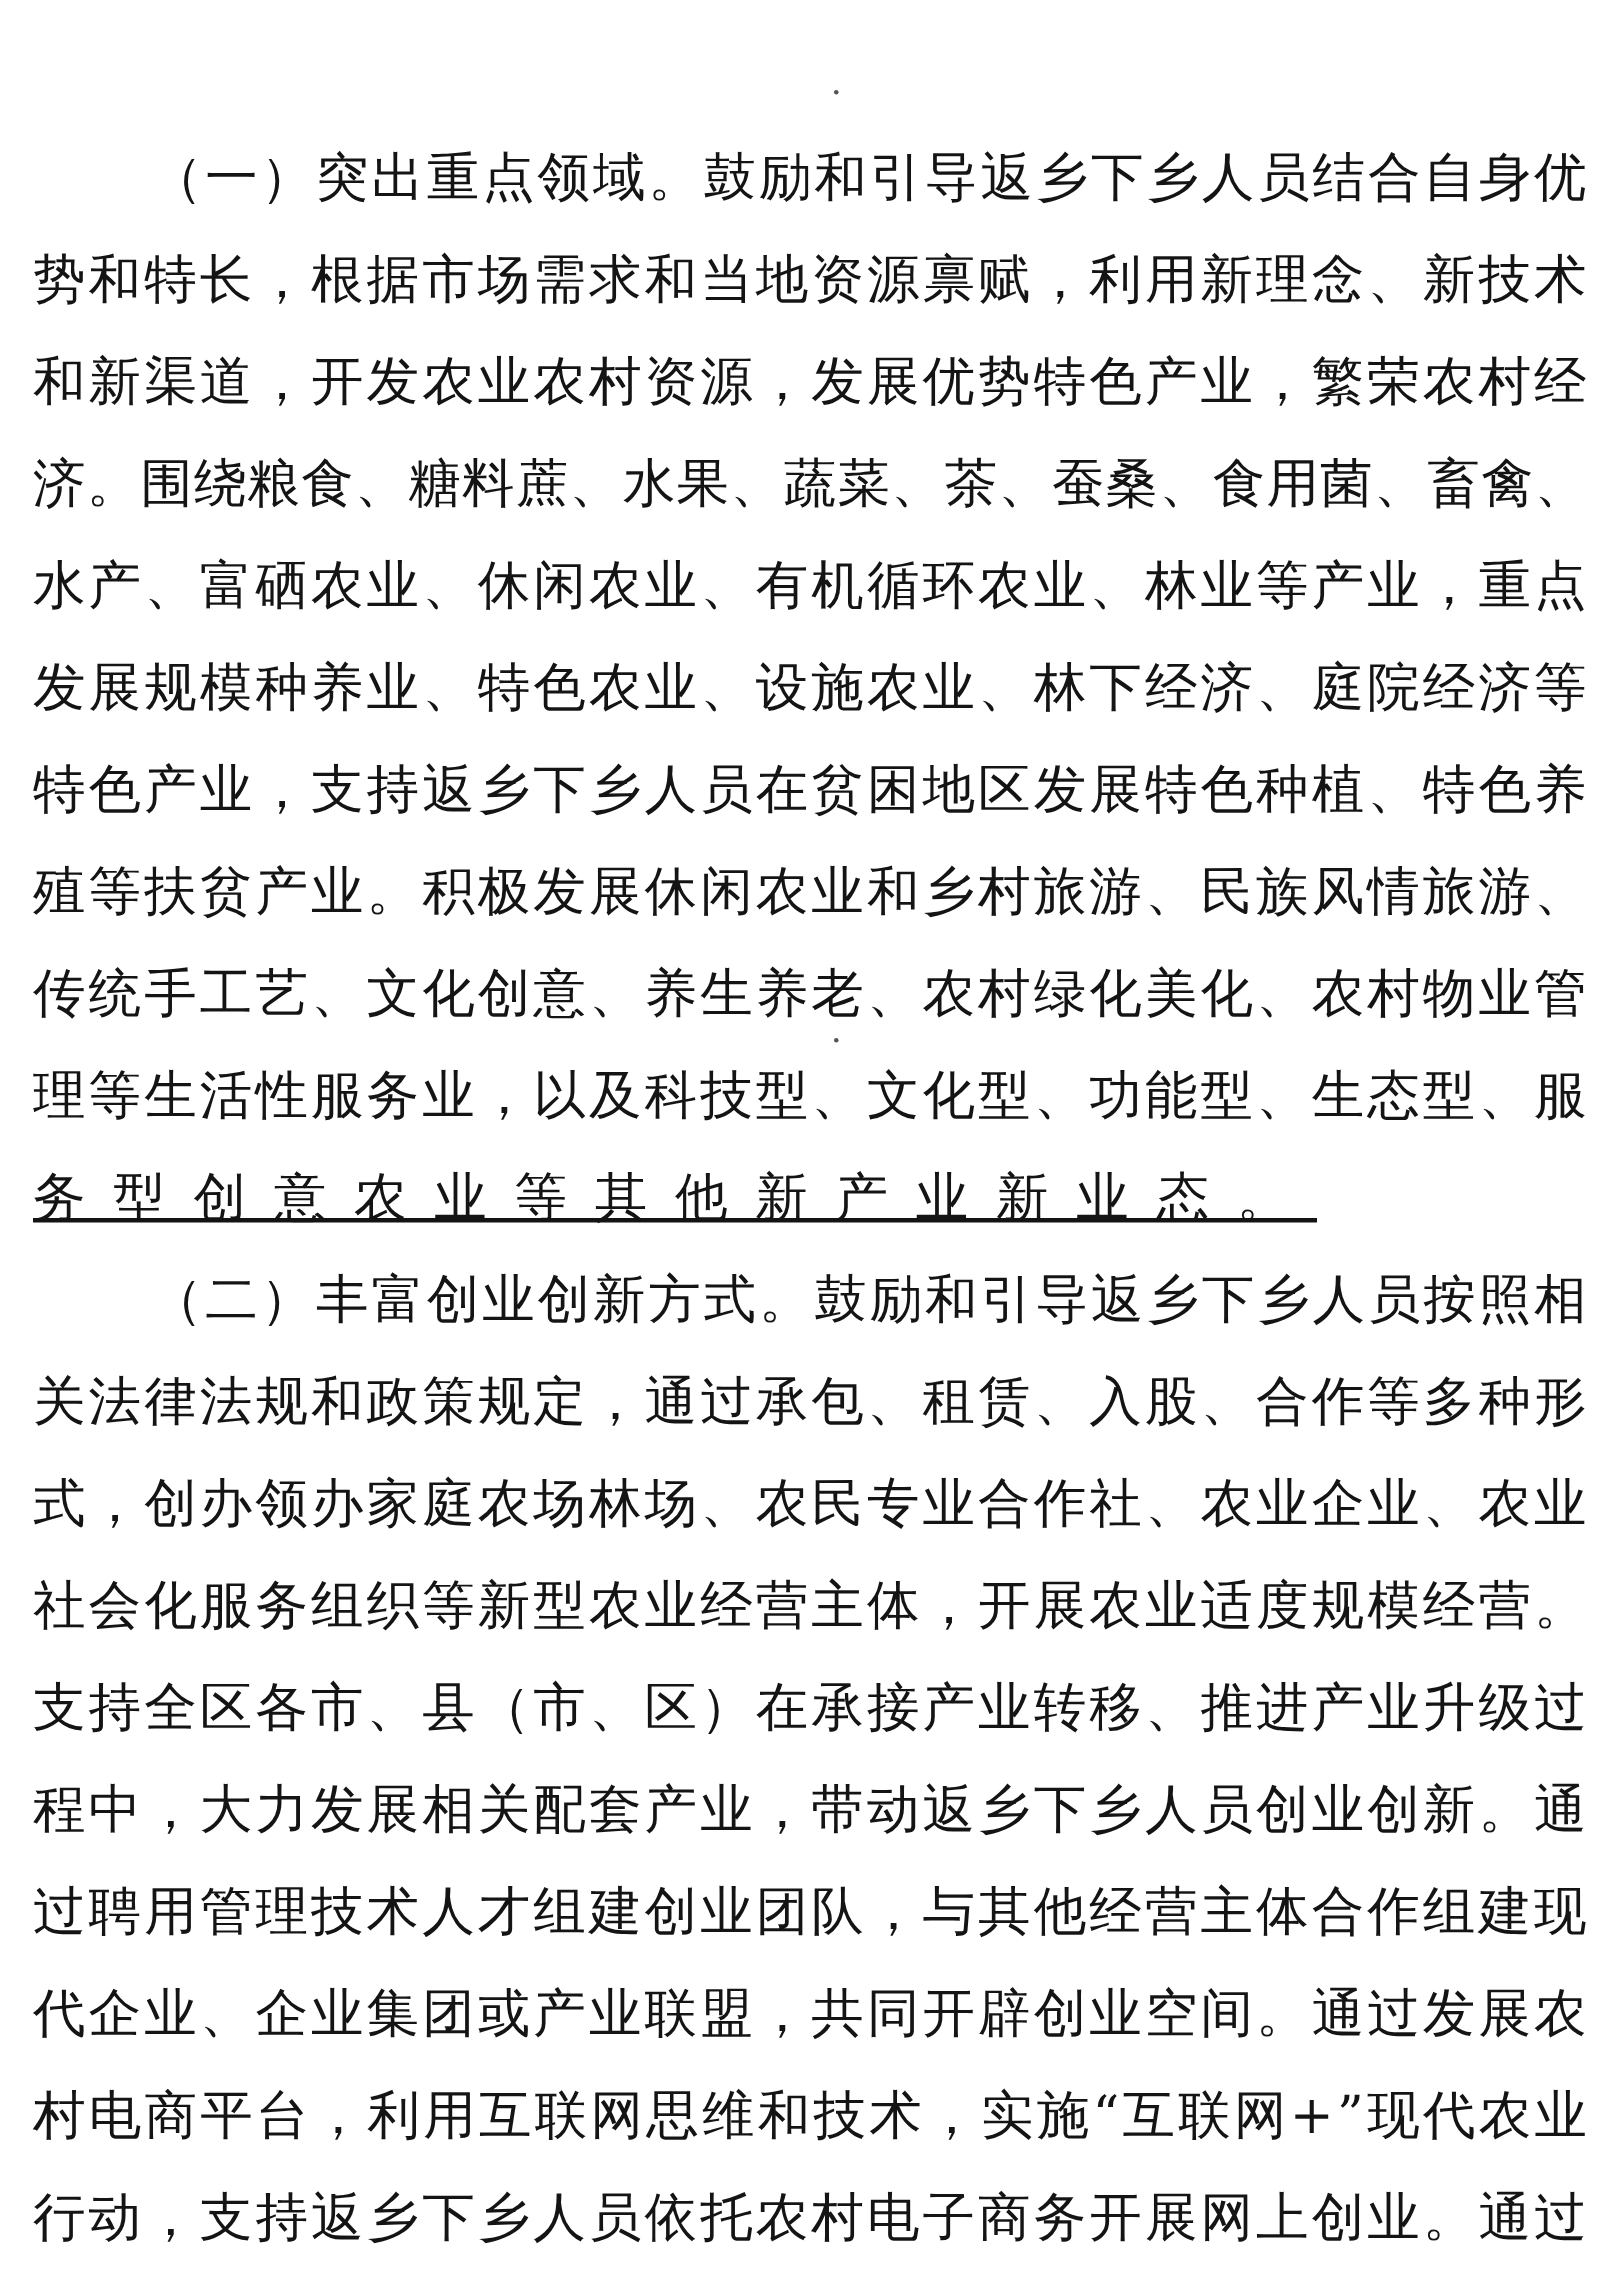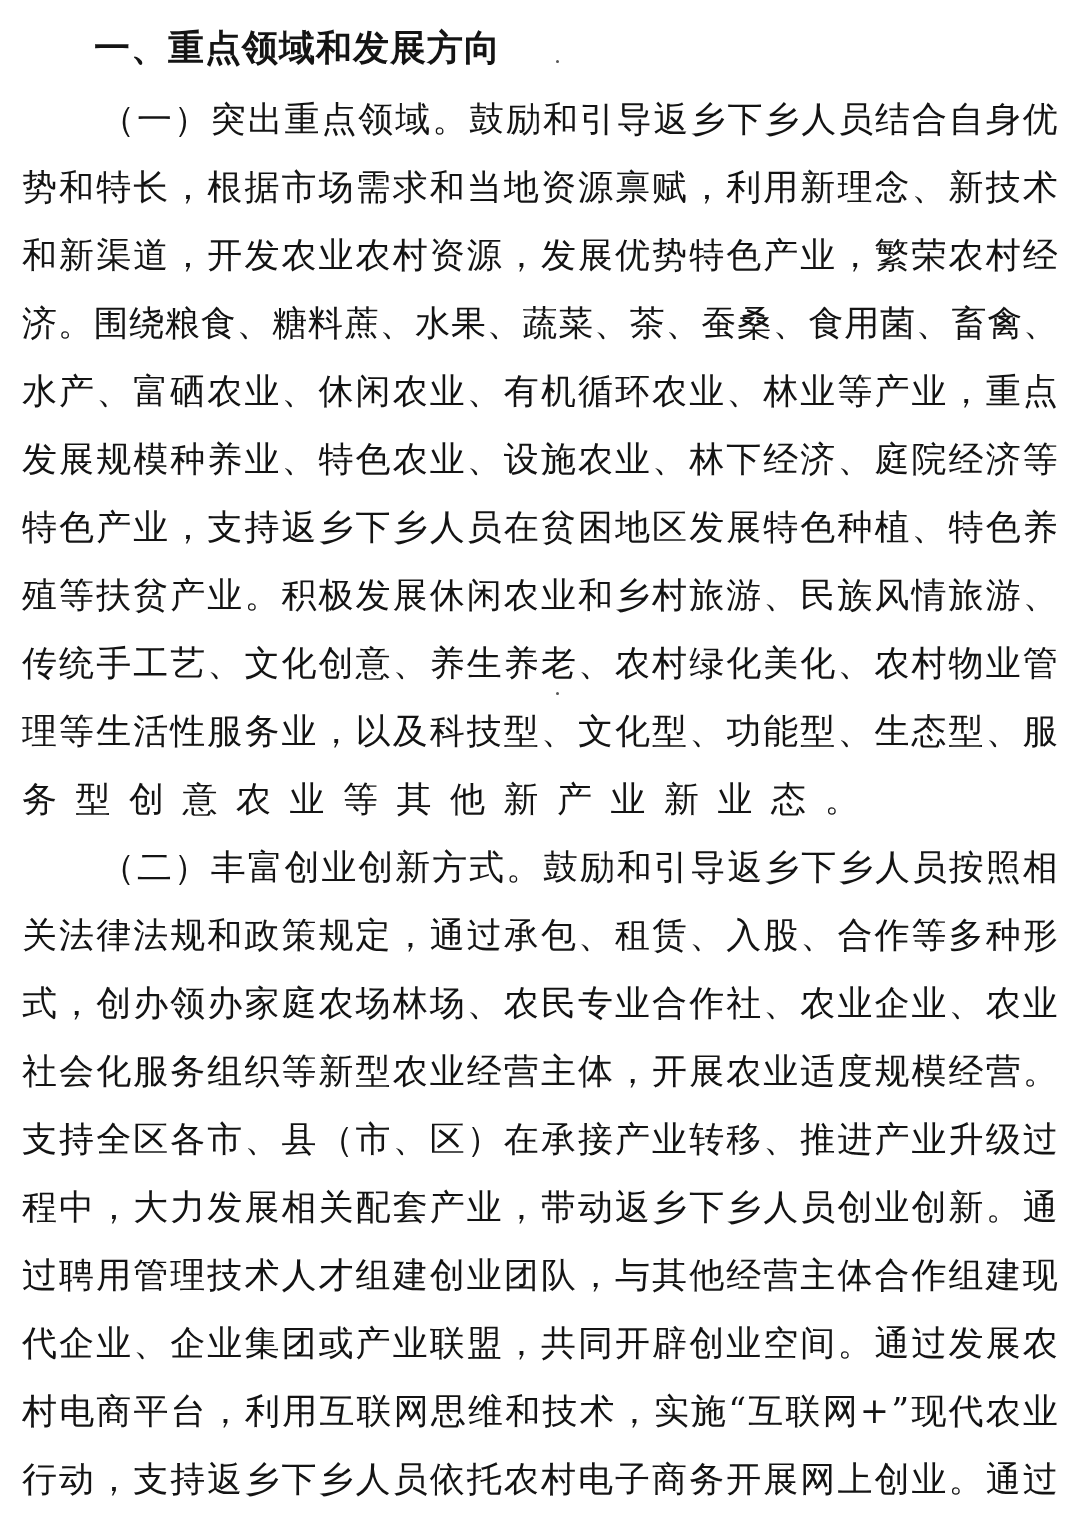--- a/index.html
+++ b/index.html
@@ -54,27 +54,27 @@
     width: 1036px;
     overflow: visible;
   }
   .line.indent {
     padding-left: 78px;
     width: 958px;
   }
   .line.last {
     text-align-last: left;
     letter-spacing: 18.5px;
+    text-decoration: underline;
   }
 </style>
 </head>
 <body>
 
 <div class="page">
-  <div class="heading">一、重点领域和发展方向</div>
   <div class="speck" style="left:556px;top:60px;"></div>
   <div class="speck" style="left:556px;top:692px;"></div>
 
   <div class="lines">
 
     <div class="line indent" style="display: flex; justify-content: space-between;">
         <span>（</span>
         <span>一</span>
         <span>）</span>
         <span>突</span>

